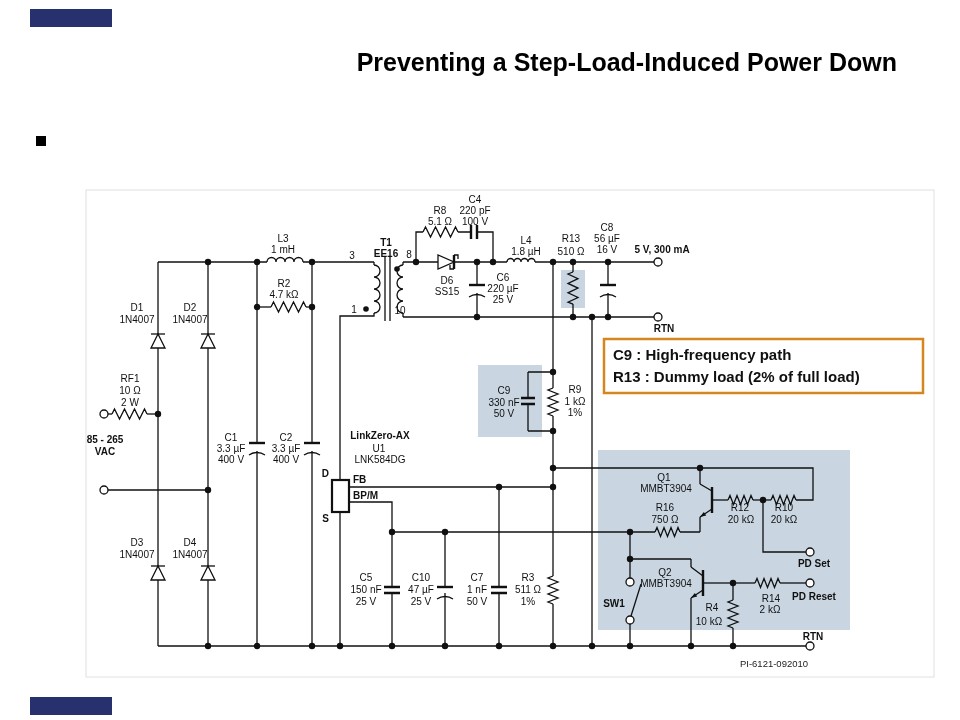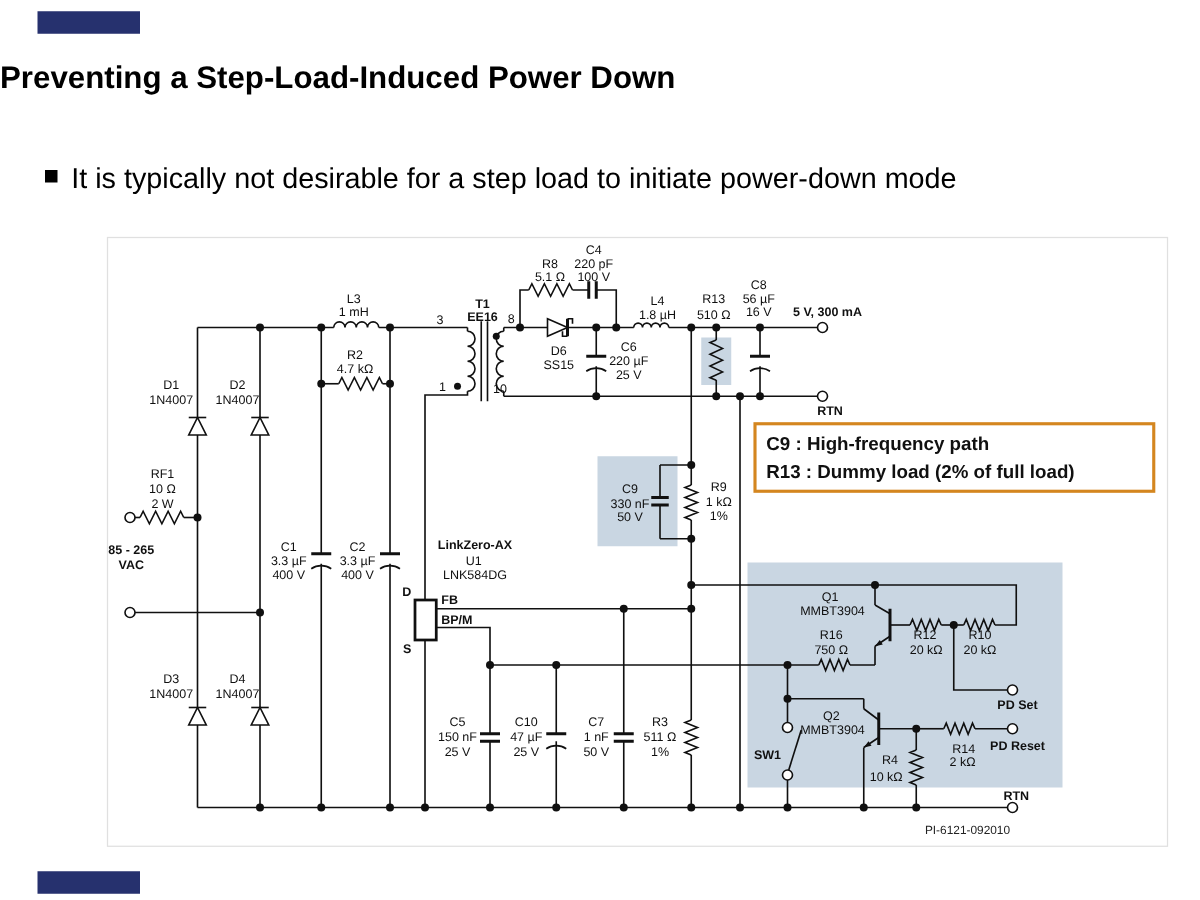--- a/index.html
+++ b/index.html
@@ -1,39 +1,39 @@
 <!DOCTYPE html>
 <html><head>
 <meta charset="utf-8">
 <style>
   html,body{margin:0;padding:0;background:#fff;}
   body{width:960px;height:720px;position:relative;overflow:hidden;
        font-family:"Liberation Sans",sans-serif;color:#000;}
-  .title{position:absolute;top:48px;left:0;width:897px;text-align:left;
+  .title{position:absolute;top:48px;left:0;width:897px;text-align:right;
          font-size:25px;font-weight:bold;letter-spacing:0px;}
   .bullet{position:absolute;top:129px;left:36px;width:900px;font-size:23px;}
   .bullet .sq{display:inline-block;width:10px;height:10px;background:#000;
               margin-right:11px;vertical-align:4px;}
   svg{position:absolute;left:0;top:0;}
   svg text{font-family:"Liberation Sans",sans-serif;font-size:10px;fill:#101010;}
   text.b{font-weight:bold;}
   text.big{font-size:15px;font-weight:bold;}
   text.ft{font-size:9.5px;fill:#222;}
   .w{stroke:#101010;stroke-width:1.3;fill:none;}
   .w2{stroke:#101010;stroke-width:2.4;fill:none;}
   .sym{stroke:#101010;stroke-width:1.3;fill:#fff;}
   .dot{fill:#101010;stroke:none;}
   .term{fill:#fff;stroke:#101010;stroke-width:1.3;}
 </style>
 </head>
 <body>
 
 <div class="title">Preventing a Step-Load-Induced Power Down</div>
 
-<div class="bullet"><span class="sq"></span><span>It is typically not desirable for a step load to initiate power-down mode</span></div>
+<div class="bullet"><span class="sq"></span></div>
 
 <svg width="960" height="720" viewBox="0 0 960 720">
 
   <rect x="30" y="9" width="82" height="18" fill="#26316e"></rect>
   <rect x="30" y="697" width="82" height="18" fill="#26316e"></rect>
 
   <rect x="86" y="190" width="848" height="487" fill="none" stroke-width="1" stroke="#e0e0e0"></rect>
 
   <rect x="561" y="270" width="24" height="38" fill="#c9d6e2"></rect>
   <rect x="478" y="365" width="64" height="72" fill="#c9d6e2"></rect>

